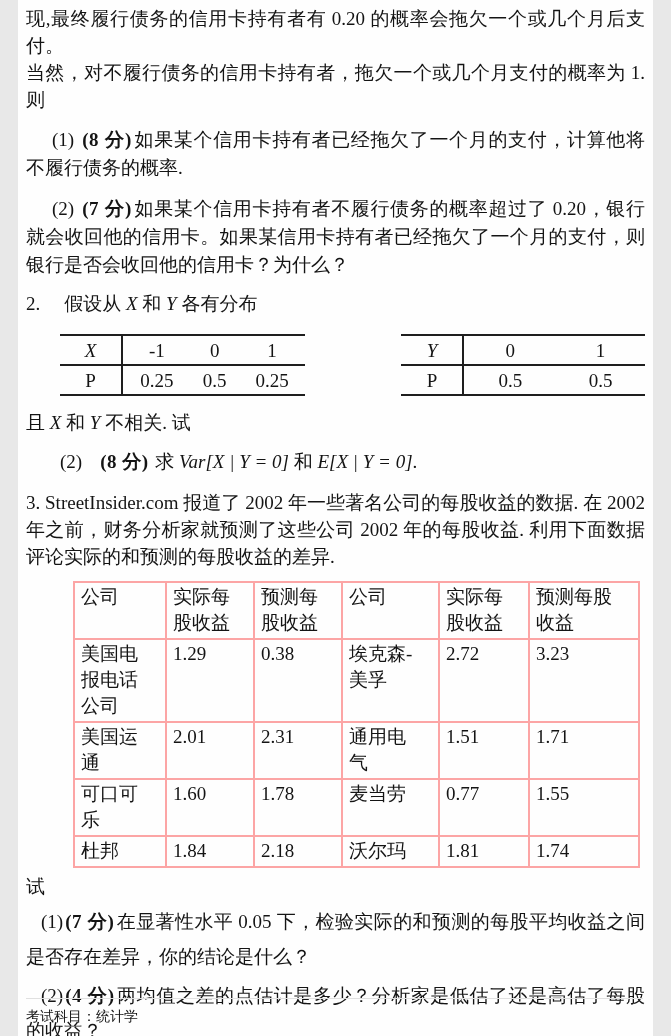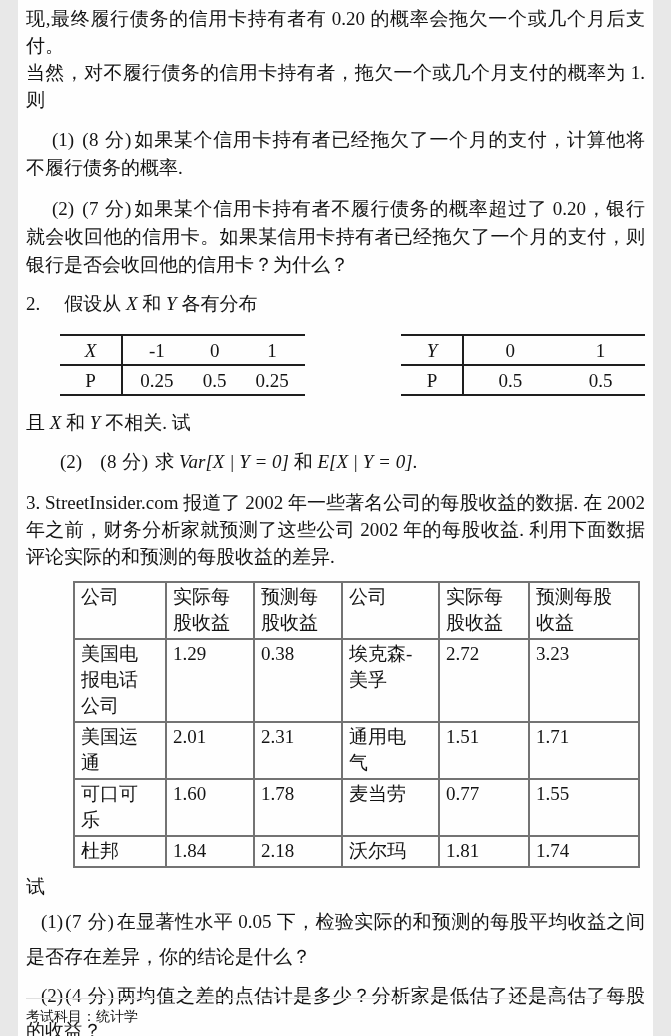--- a/index.html
+++ b/index.html
@@ -15,21 +15,21 @@
     background:#fefefe;
     padding:5px 8px 0 8px;
     overflow:hidden;
     font-size:19px;
     line-height:27px;
   }
   p { text-align:justify; }
   .intro p { line-height:27px; }
   .qitem { margin-top:13px; text-indent:26px; line-height:28px; }
   .qitem .num { margin-right:8px; }
-  .pts { font-weight:400; letter-spacing:0.5px; margin-right:2px; }
+  .pts { font-weight:700; letter-spacing:0.5px; margin-right:2px; }
   .q2title { margin-top:11px; }
   .q2title .num { margin-right:24px; }
   .it { font-style:italic; font-family:"Liberation Serif","DejaVu Serif",serif; }
 
   
   .dist-wrap { display:flex; margin:17px 0 0 34px; }
   table.dist { border-collapse:collapse; }
   table.dist.tx { width:248px; margin-right:96px; }
   table.dist.ty { width:246px; }
   table.dist { border-top:2px solid #1e1e1e; border-bottom:2px solid #1e1e1e; }
@@ -44,21 +44,21 @@
 
   
   table.eps {
     border-collapse:collapse;
     margin:11px 0 0 47px;
     width:565px;
     table-layout:fixed;
     line-height:26px;
   }
   table.eps th, table.eps td {
-    border:2px solid #737373;
+    border:2px solid #fca5a5;
     font-weight:normal;
     text-align:left;
     vertical-align:top;
     padding:1px 21px 2px 6px;
   }
   .c1 { width:92px; } .c2 { width:88px; } .c3 { width:88px; }
   .c4 { width:97px; } .c5 { width:90px; } .c6 { width:110px; }
 
   .shi { margin-top:5px; }
   .q3item { margin-top:4px; text-indent:15px; line-height:35px; }

